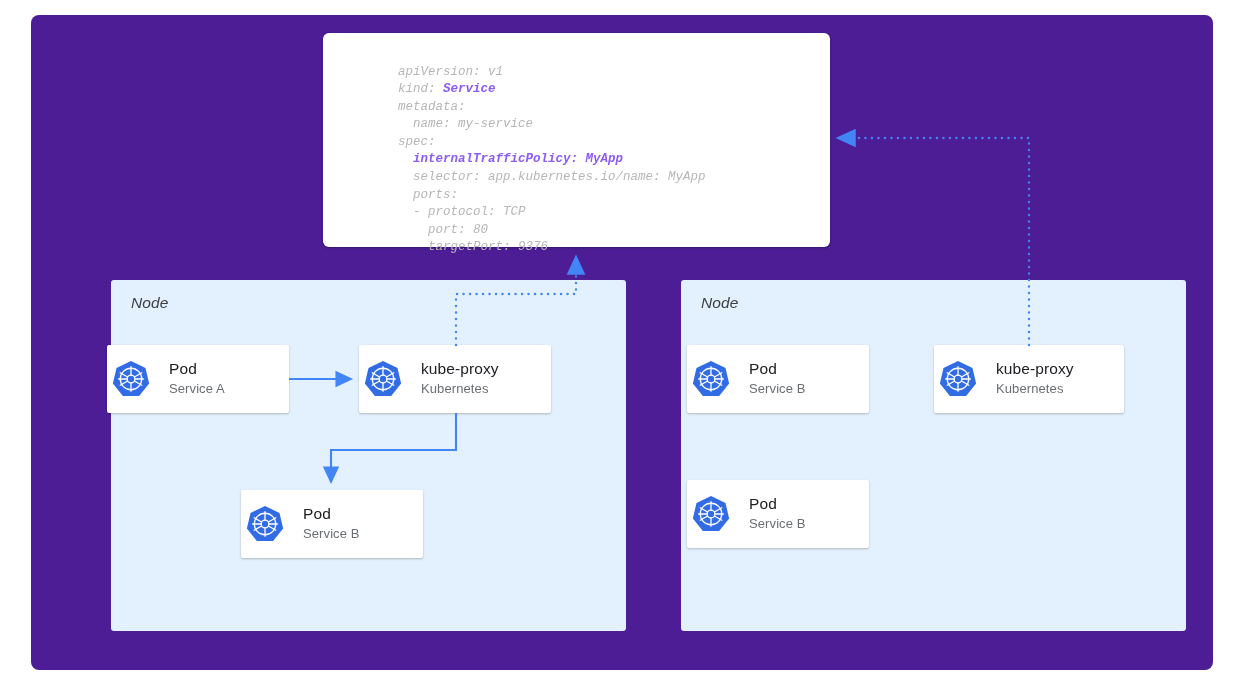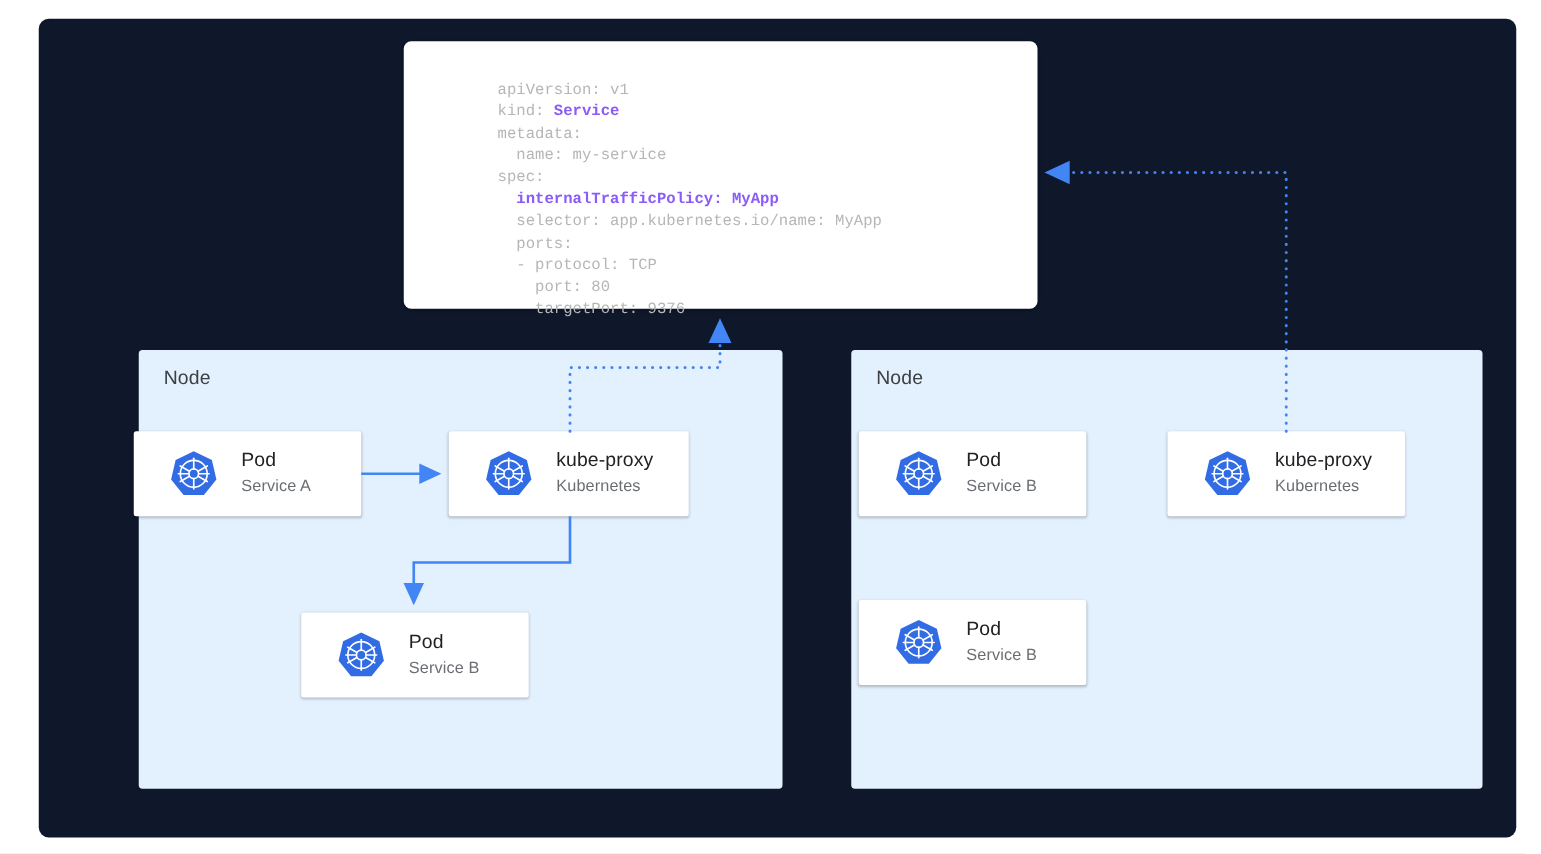--- a/index.html
+++ b/index.html
@@ -16,42 +16,44 @@
     -webkit-font-smoothing: antialiased;
   }
 
   
   #canvas-panel {
     position: absolute;
     left: 31px;
     top: 15px;
     width: 1182px;
     height: 655px;
-    background: #0f172a;
+    background: #4c1d95;
     border-radius: 8px;
+    font-style: italic;
   }
 
   
   #yaml-card {
     position: absolute;
     left: 323px;
     top: 33px;
     width: 507px;
     height: 214px;
     background: #ffffff;
     border-radius: 6px;
     box-shadow: 0 1px 3px rgba(0,0,0,0.16), 0 1px 2px rgba(0,0,0,0.10);
   }
   #yaml-code {
     position: absolute;
     left: 75px;
     top: 18px;
     font-family: "Liberation Mono", "DejaVu Sans Mono", monospace;
     font-size: 12.5px;
     line-height: 17.6px;
+    font-style: italic;
     color: #b6b6b6;
     white-space: pre;
   }
   #yaml-code .kw {
     font-weight: bold;
     color: #8b5cf6;
   }
 
   
   .node-box {
@@ -74,21 +76,21 @@
 
   
   .card {
     position: absolute;
     background: #ffffff;
     border-radius: 2px;
     box-shadow: 0 1px 2px rgba(0,0,0,0.14), 0 1px 3px rgba(0,0,0,0.10);
     display: flex;
     align-items: center;
     box-sizing: border-box;
-    padding-left: 28px;
+    padding-left: 4px;
   }
   .card-icon {
     width: 40px;
     height: 40px;
     flex: 0 0 40px;
     display: block;
   }
   .card-text {
     margin-left: 18px;
     display: flex;

